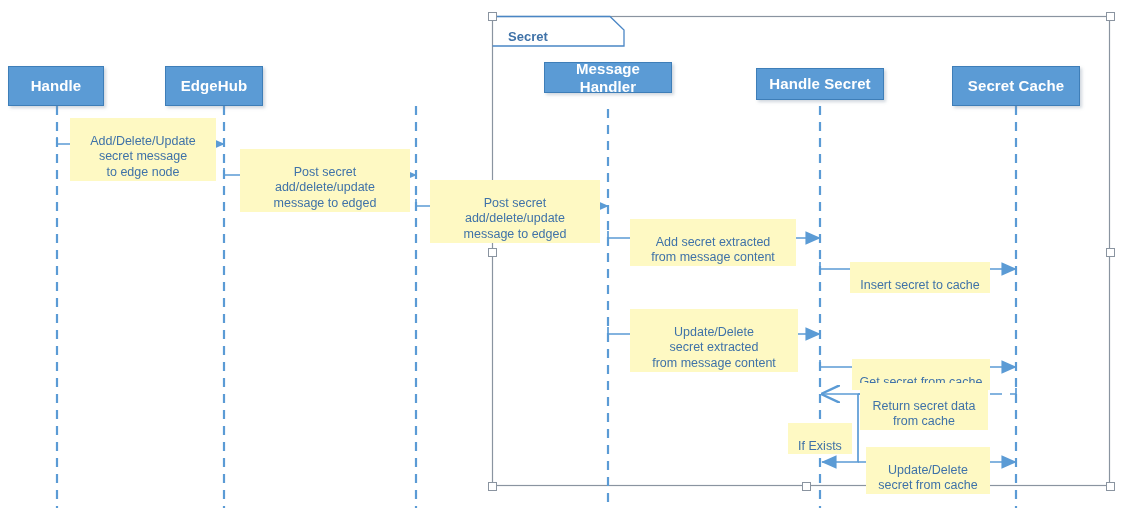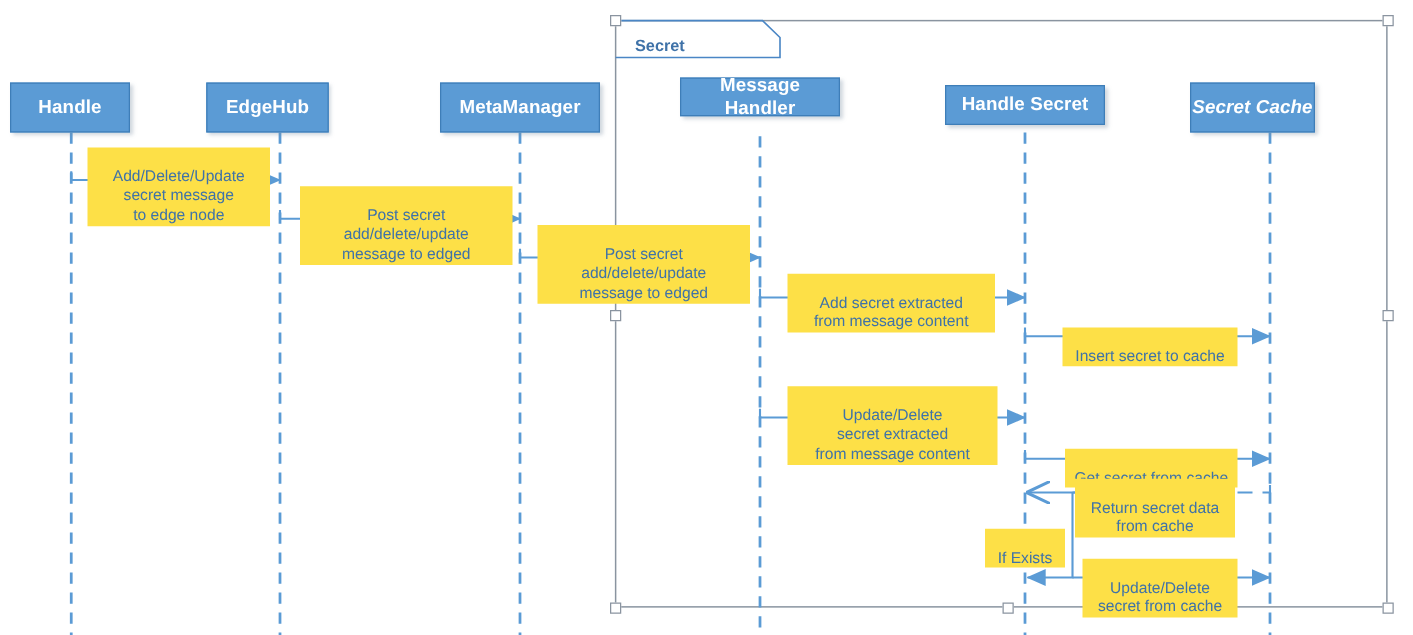--- a/index.html
+++ b/index.html
@@ -41,21 +41,21 @@
     line-height: 1.15;
     letter-spacing: 0.1px;
   }
   
   .msg-label {
     position: absolute;
     color: #3F72A8;
     font-size: 12.5px;
     line-height: 1.25;
     text-align: center;
-    background: #fde047;
+    background: #fef9c3;
     padding: 0 3px;
     white-space: pre-line;
     pointer-events: none;
   }
   .msg-label.tight {
     padding: 0 2px;
   }
   
   .frame-label {
     position: absolute;
@@ -148,31 +148,28 @@
       <path d="M 858 462 L 1016 462" fill="none" stroke="#5B9BD5" stroke-width="1.7" marker-end="url(#arrow-filled)"></path>
     </g>
   </svg>
 
   <div class="participant" style="left:8px; top:66px; width:96px; height:40px;">
     <span>Handle</span>
   </div>
   <div class="participant" style="left:165px; top:66px; width:98px; height:40px;">
     <span>EdgeHub</span>
   </div>
-  <div class="participant" style="left:352px; top:66px; width:128px; height:40px;">
-    <span>MetaManager</span>
-  </div>
   <div class="participant" style="left:544px; top:62px; width:128px; height:31px; white-space:pre-line;">
     <span style="white-space:pre-line;">Message
 Handler</span>
   </div>
   <div class="participant" style="left:756px; top:68px; width:128px; height:32px;">
     <span>Handle Secret</span>
   </div>
-  <div class="participant" style="left:952px; top:66px; width:100px; height:40px;font-style:italic;">
+  <div class="participant" style="left:952px; top:66px; width:128px; height:40px;">
     <span>Secret Cache</span>
   </div>
 
   <div class="frame-label" style="left:508px; top:29px;">
     <span>Secret</span>
   </div>
 
   <div class="msg-label" style="left:70px; top:118px; width:140px;">
     <span>Add/Delete/Update
 secret message

